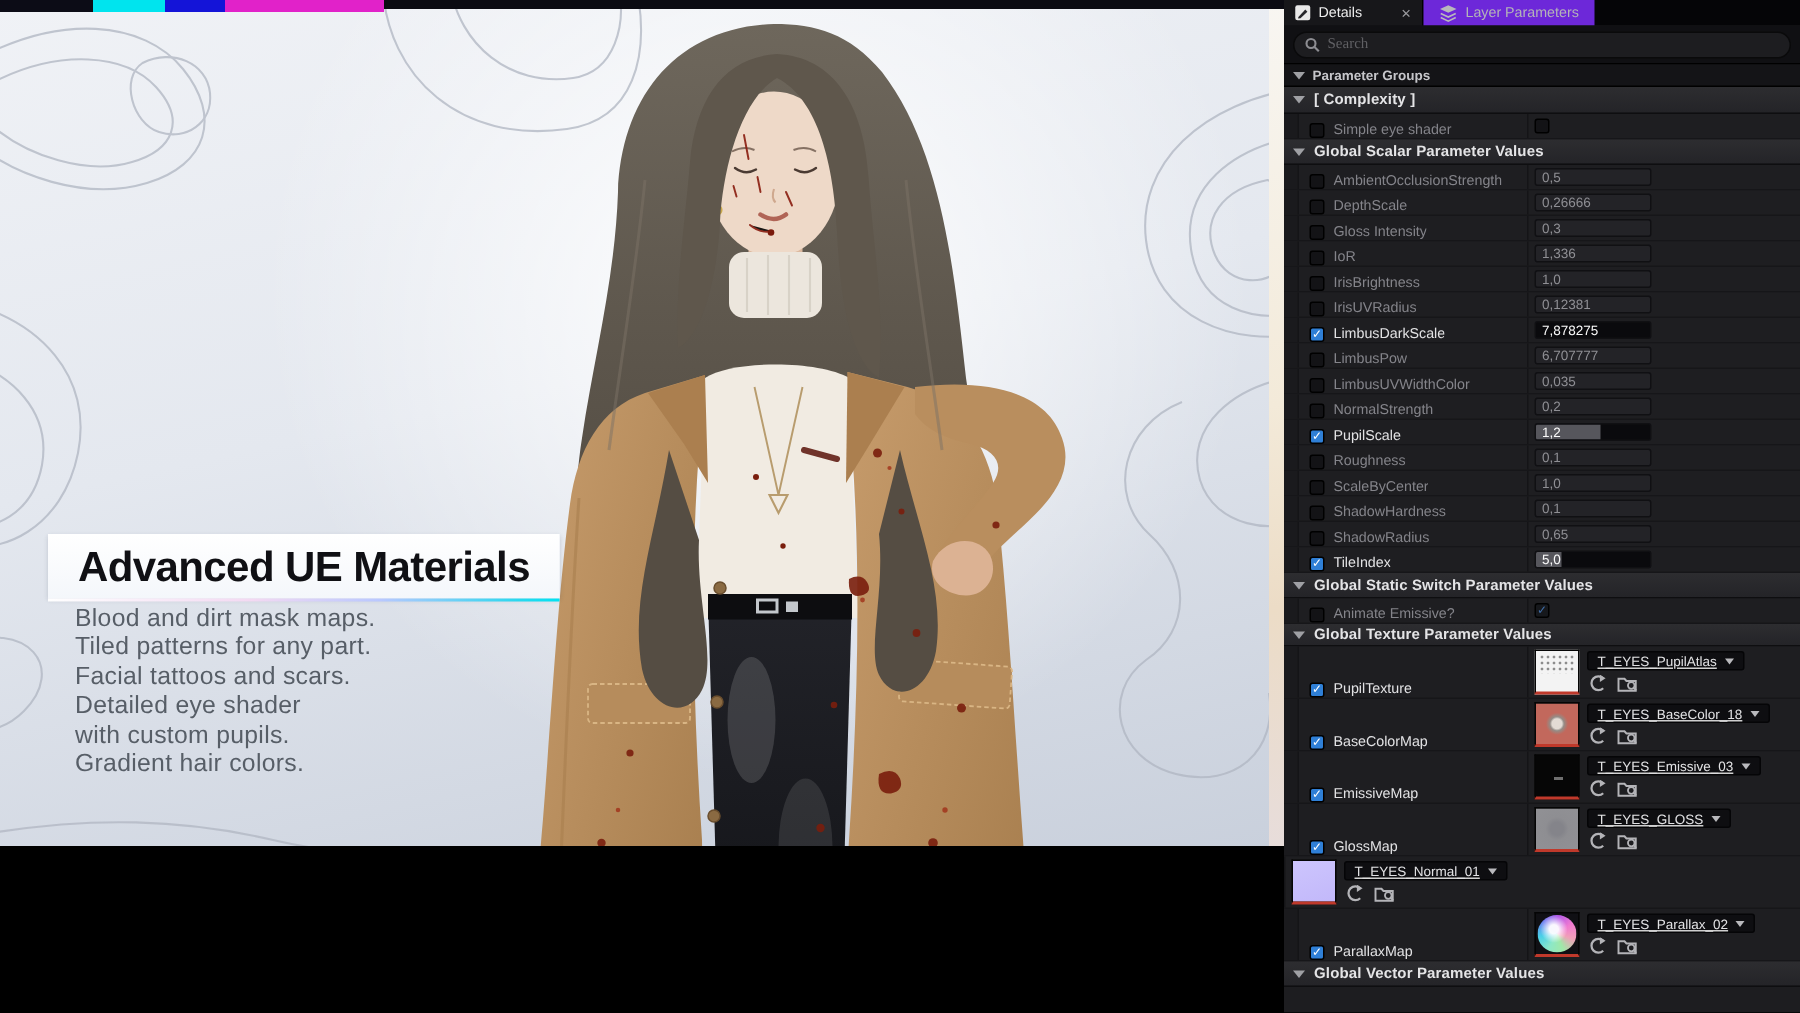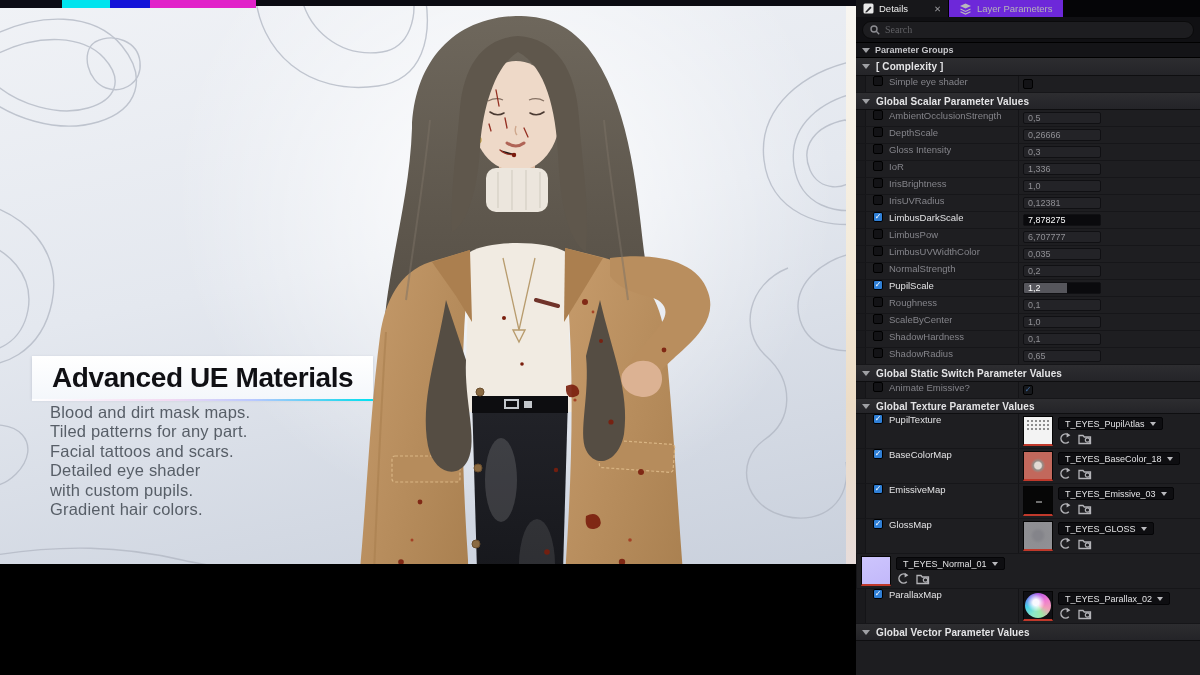--- a/index.html
+++ b/index.html
@@ -56,21 +56,21 @@
   .rootrow .lbl { font-size:9px; font-weight:700; color:#c6c6ca; }
 
   .cat { background:linear-gradient(180deg,#2d2d30 0%,#242428 100%); border-bottom:1px solid #0e0e10;
     display:flex; align-items:center; gap:6px; padding-left:6px; flex:0 0 auto; }
   .cat .lbl { font-size:10px; font-weight:700; color:#e4e4e6; letter-spacing:.1px; }
   .h18 { height:18px; } .h17 { height:17px; } .h15 { height:15px; }
   .chev { width:0; height:0; border-left:4px solid transparent; border-right:4px solid transparent; border-top:5px solid #9fa0a4; flex:0 0 auto; }
 
   .prow { height:17px; border-bottom:1px solid #161619; display:flex; align-items:stretch; background:#1e1e21; flex:0 0 auto; }
   .trow { height:35px; }
-  .lcol { width:162px; display:flex; align-items:flex-start; flex:0 0 auto; }
+  .lcol { width:162px; display:flex; align-items:flex-end; flex:0 0 auto; }
   .indent { width:10px; align-self:stretch; background:#1a1a1d; border-right:1px solid #141417; flex:0 0 auto; }
   .vcol { flex:1; border-left:1px solid #141417; display:flex; align-items:center; padding-left:4px; }
 
   .cb { width:10px; height:10px; border:1px solid #000; background:#131316; border-radius:2px; margin:0 6px 0 7px;
     flex:0 0 auto; display:flex; align-items:center; justify-content:center; font-size:8px; color:#fff; }
   .cb.on { background:#2f7fd6; }
   .cb.on:after { content:"✓"; margin-top:-1px; }
   .cb.dimcheck { background:#16181c; }
   .cb.dimcheck:after { content:"✓"; color:#3f6ca6; margin-top:-1px; }
 
@@ -91,21 +91,21 @@
   .th-emis { background:#060606; position:relative; }
   .th-emis:before { content:""; position:absolute; left:12px; top:14px; width:6px; height:2px; background:#6f6f6f; }
   .th-gloss { background:radial-gradient(circle at 50% 50%,#84848a 0 22%,#8e8e92 40%,#919195 100%); }
   .th-norm { background:linear-gradient(160deg,#cdc5fd 0%,#c2b8fa 100%); }
   .th-para { background:#101014; position:relative; }
   .th-para:before { content:""; position:absolute; inset:1px; border-radius:50%;
     background:
       radial-gradient(circle at 42% 38%, rgba(255,255,255,.95) 0 14%, rgba(255,255,255,0) 42%),
       conic-gradient(from 210deg,#8ce8c8,#49d0e8,#6a7af0,#b45ae8,#f07ad0,#f0a0b8,#a0e8a8,#8ce8c8); }
 
-  .assetcol { display:flex; flex-direction:column; justify-content:center; gap:2px; margin-left:5px; }
+  .assetcol { display:flex; flex-direction:column; justify-content:center; gap:2px; margin-left:5px;text-decoration:underline; }
   .assetbtn { display:inline-flex; align-items:center; gap:5px; background:#0e0e11; border:1px solid #050507;
     border-radius:2px; height:13px; padding:0 6px; color:#e2e2e4; font-size:9px; white-space:nowrap; width:max-content; }
   .assetbtn .dd { width:0; height:0; border-left:3.5px solid transparent; border-right:3.5px solid transparent; border-top:4px solid #b9b9bd; }
   .iconrow { display:flex; align-items:center; gap:7px; height:13px; }
   .iconrow svg { display:block; }
 </style>
 </head>
 <body>
 
 <div id="app">
@@ -504,20 +504,33 @@
           <div class="indent"></div>
           <span class="cb"></span>
           <span class="plabel dim">ShadowRadius</span>
         </div>
       <div class="vcol">
           <div class="vbox">
             <span class="vtext">0,65</span>
           </div>
         </div>
     </div>
+    <div class="prow">
+      <div class="lcol">
+          <div class="indent"></div>
+          <span class="cb on"></span>
+          <span class="plabel">TileIndex</span>
+        </div>
+      <div class="vcol">
+          <div class="vbox on">
+            <div class="fill" style="width:22%"></div>
+            <span class="vtext">5,0</span>
+          </div>
+        </div>
+    </div>
 
     <div class="cat h17">
       <span class="chev"></span>
       <span class="lbl">Global Static Switch Parameter Values</span>
     </div>
     <div class="prow">
       <div class="lcol">
           <div class="indent"></div>
           <span class="cb"></span>
           <span class="plabel dim">Animate Emissive?</span>

